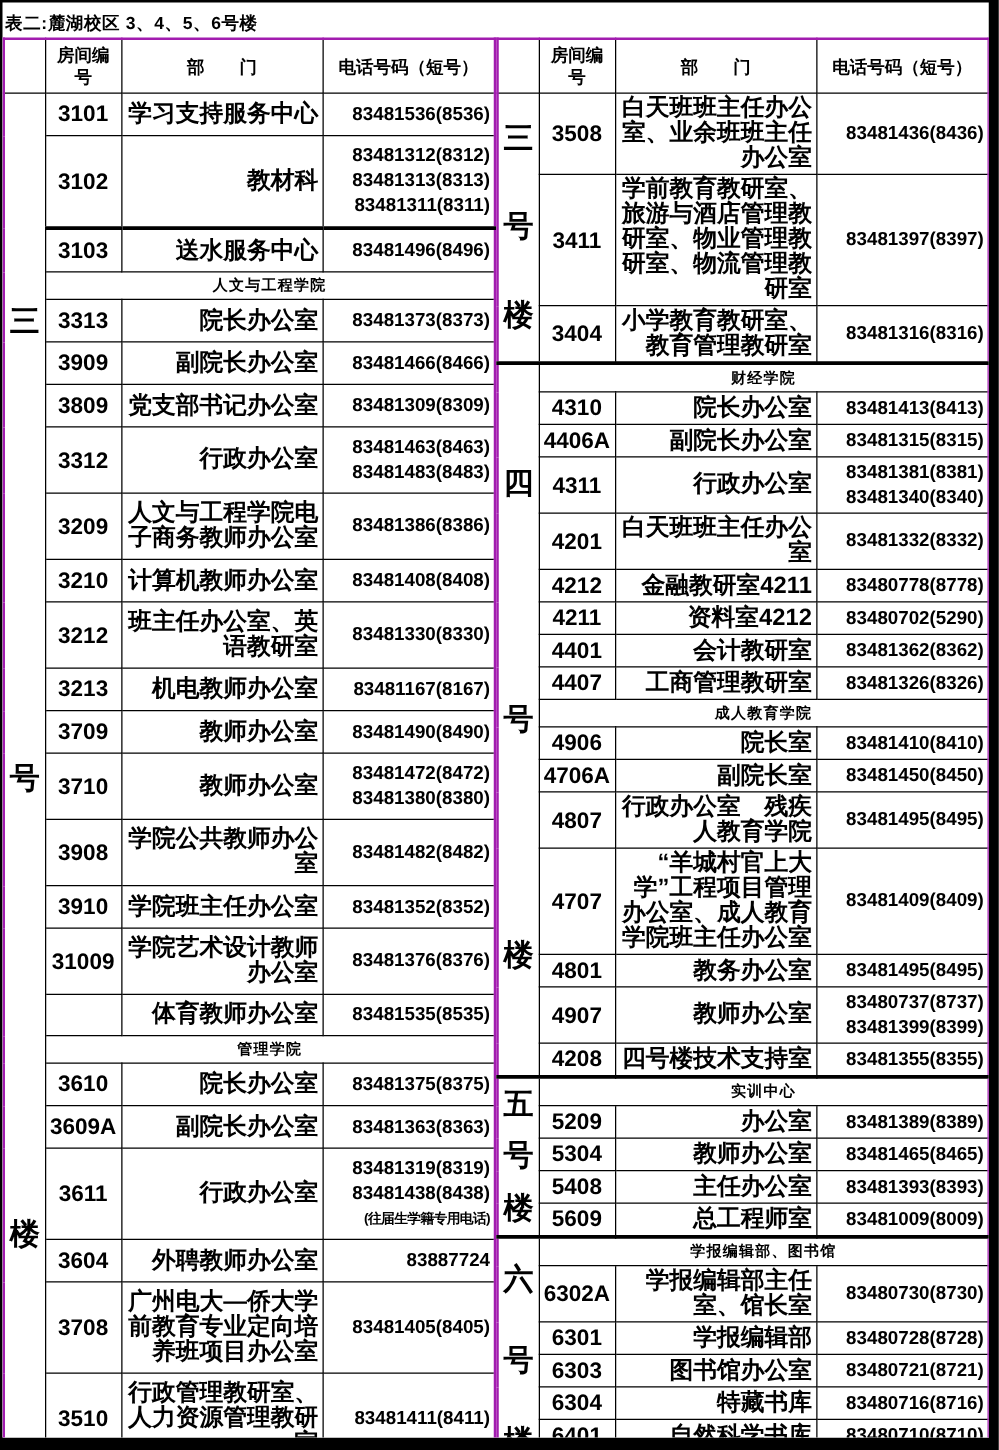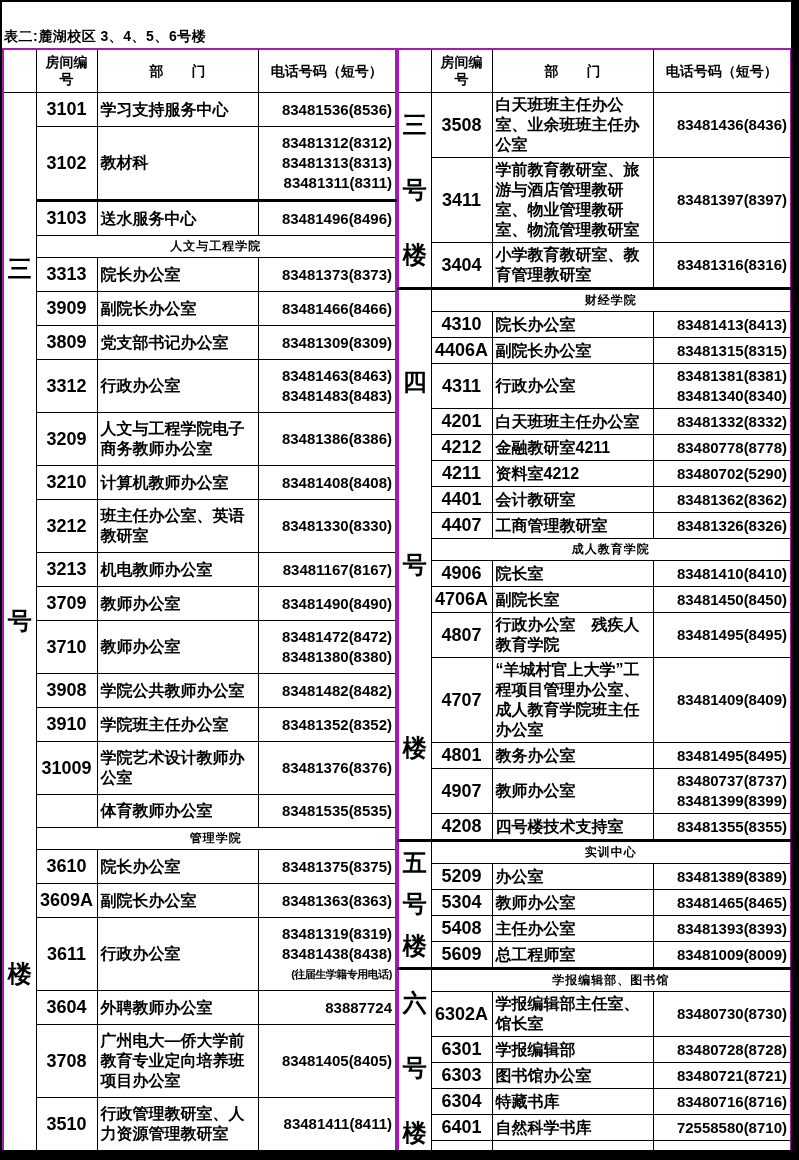--- a/index.html
+++ b/index.html
@@ -5,33 +5,33 @@
   html,body { margin:0; padding:0; background:#888; }
   .page {
     width:799px; height:1160px; background:#000;
     box-sizing:border-box; padding:2px 8px 10px 2px;
     font-family:"Liberation Sans", sans-serif; color:#000;
     overflow:hidden;
   }
   .inner { background:#fff; width:100%; height:100%; box-sizing:border-box; overflow:hidden; }
   .title {
     font-size:14px; font-weight:bold; letter-spacing:0.5px;
-    padding:26px 0 2px 2px; white-space:nowrap;
+    padding:8px 0 2px 2px; white-space:nowrap;
   }
   .tables { display:flex; align-items:flex-start; }
   table { border-collapse:collapse; table-layout:fixed; width:393px; background:#fff; }
   td, th { border:1px solid #000; box-sizing:border-box; overflow:hidden; }
   table { border:2px solid #a21caf; }
   th {
     font-size:14px; font-weight:bold; text-align:center;
     padding:4px 4px; word-break:break-all; line-height:17px; height:42px;
   }
   th.corner { padding:0; }
   .room-cell  { text-align:center; font-weight:bold; font-size:18px; word-break:break-all; }
-  .dept-cell  { text-align:left; font-weight:bold; font-size:16px; word-break:break-all; line-height:20px; }
+  .dept-cell  { text-align:right; font-weight:bold; font-size:19px; word-break:break-all; line-height:20px; }
   .phone-cell { text-align:right; font-weight:bold; font-size:15px; line-height:20px; white-space:nowrap; }
   .section-cell {
     text-align:center; font-weight:bold; font-size:12px;
     padding:2px 0; letter-spacing:1px;
   }
   
   .t-left  .room-cell, .t-left  .dept-cell, .t-left  .phone-cell { padding:6px 3px; }
   .t-right .room-cell, .t-right .dept-cell, .t-right .phone-cell { padding:2px 3px; }
   .label-cell { position:relative; width:33px; padding:0; }
   .vlabel {
@@ -484,21 +484,21 @@
               <td class="room-cell">6304</td>
               <td class="dept-cell">特藏书库</td>
               <td class="phone-cell">
                 <div>83480716(8716)</div>
               </td>
             </tr>
             <tr>
               <td class="room-cell">6401</td>
               <td class="dept-cell">自然科学书库</td>
               <td class="phone-cell">
-                <div>72558580(8710)</div>
+                <div>83480710(8710)</div>
               </td>
             </tr>
             <tr>
               <td class="room-cell empty-cell">&nbsp;</td>
               <td class="dept-cell empty-cell">&nbsp;</td>
               <td class="phone-cell empty-cell">&nbsp;</td>
             </tr>
           </tbody>
       </table>
 

